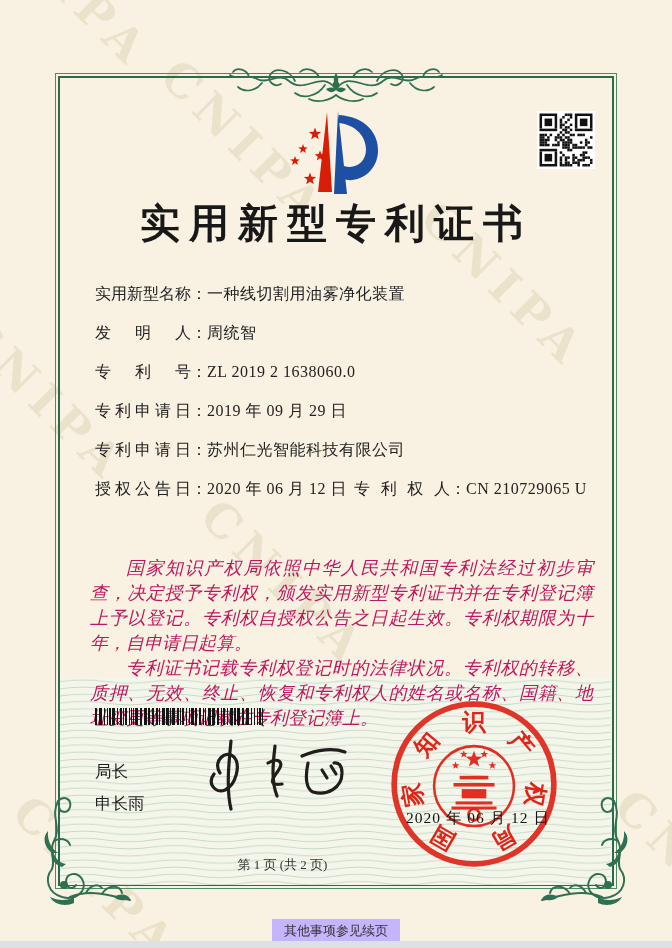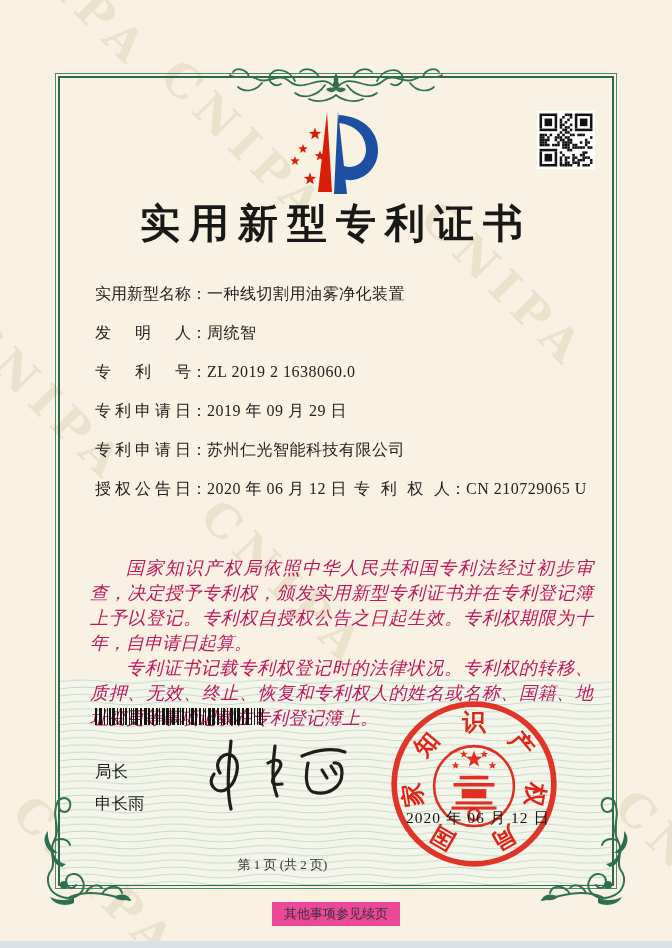--- a/index.html
+++ b/index.html
@@ -50,21 +50,21 @@
   .barcode{position:absolute;left:95px;top:708px;z-index:2;}
   .sig-block{position:absolute;left:95px;top:755px;z-index:2;font-family:"Liberation Sans","DejaVu Sans",sans-serif;
              font-size:16.5px;color:#1f1f1f;line-height:32px;}
   .signature{position:absolute;left:190px;top:733px;z-index:2;}
   .seal{position:absolute;left:388px;top:698px;z-index:3;}
   .seal-char{font-size:23px;font-weight:bold;fill:#e02418;font-family:"Liberation Serif",serif;}
   .seal-date{position:absolute;left:406px;top:808px;z-index:4;font-size:15.5px;letter-spacing:1px;color:#141414;white-space:nowrap;}
 
   .page-footer{position:absolute;left:0;top:856px;width:565px;text-align:center;font-size:13px;color:#333;z-index:4;}
   .cont-note{position:absolute;left:0;top:902px;width:672px;text-align:center;z-index:2;}
-  .cont-note span{display:inline-block;background:#ec4899;padding:3px 12px;font-size:13px;color:#333;}
+  .cont-note span{display:inline-block;background:#c4b5fd;padding:3px 12px;font-size:13px;color:#333;margin-top:17px;}
   .bottom-strip{position:absolute;left:0;bottom:0;width:672px;height:7px;background:#dbe2e6;z-index:5;}
 </style>
 </head>
 <body>
 
 <div class="page">
 
   <div class="wm wm1">CNIPA</div>
   <div class="wm wm2">CNIPA</div>
   <div class="wm wm3">CNIPA</div>

